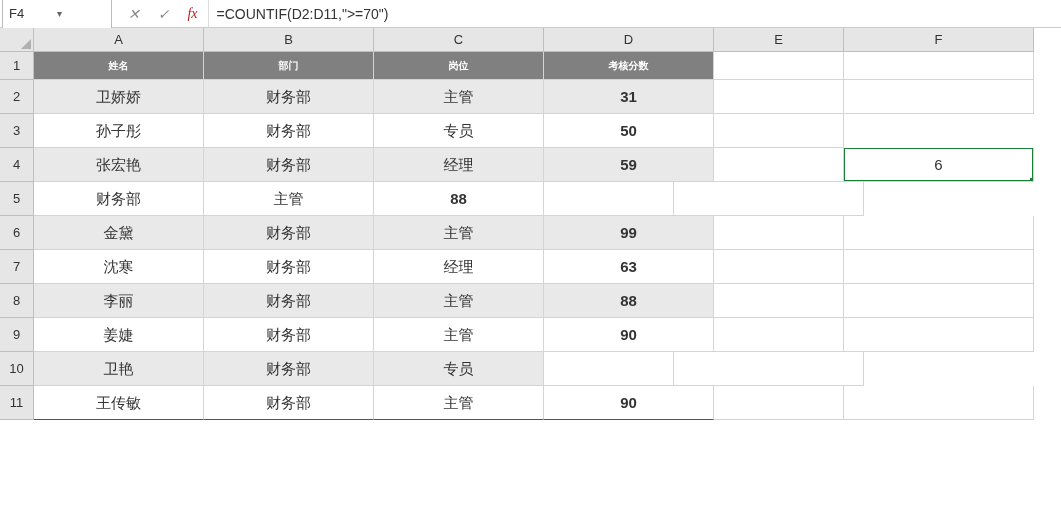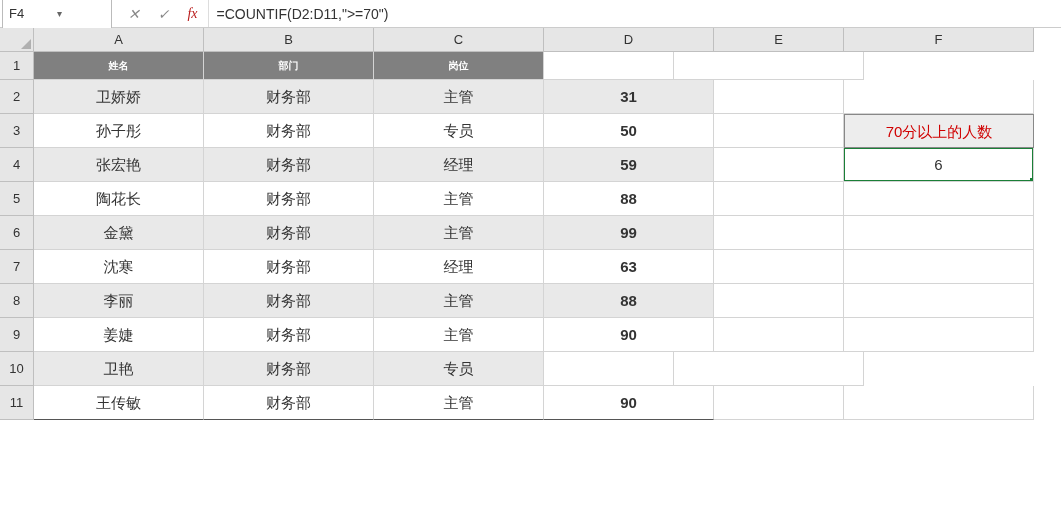--- a/index.html
+++ b/index.html
@@ -72,20 +72,21 @@
     <div class="ch colD">D</div>
     <div class="ch colE">E</div>
     <div class="ch colF">F</div>
   </div>
 
   <div class="row row1">
     <div class="rh">1</div>
     <div class="cell hdr bold colA">姓名</div>
     <div class="cell hdr bold colB">部门</div>
     <div class="cell hdr bold colC">岗位</div>
+    <div class="cell hdr bold colD">考核分数</div>
     <div class="cell colE"></div>
     <div class="cell colF"></div>
   </div>
 
   <div class="row">
     <div class="rh">2</div>
     <div class="cell alt colA">卫娇娇</div>
     <div class="cell alt colB">财务部</div>
     <div class="cell alt colC">主管</div>
     <div class="cell alt bold colD">31</div>
@@ -93,36 +94,34 @@
     <div class="cell colF"></div>
   </div>
 
   <div class="row">
     <div class="rh">3</div>
     <div class="cell colA">孙子彤</div>
     <div class="cell colB">财务部</div>
     <div class="cell colC">专员</div>
     <div class="cell bold colD">50</div>
     <div class="cell colE"></div>
-    <div class="cell f3 colF">70分以上的人数</div>
   </div>
 
   <div class="row">
     <div class="rh">4</div>
     <div class="cell alt colA">张宏艳</div>
     <div class="cell alt colB">财务部</div>
     <div class="cell alt colC">经理</div>
     <div class="cell alt bold colD">59</div>
     <div class="cell colE"></div>
     <div class="cell active colF">6</div>
   </div>
 
   <div class="row">
     <div class="rh">5</div>
-    <div class="cell colA">陶花长</div>
     <div class="cell colB">财务部</div>
     <div class="cell colC">主管</div>
     <div class="cell bold colD">88</div>
     <div class="cell colE"></div>
     <div class="cell colF"></div>
   </div>
 
   <div class="row">
     <div class="rh">6</div>
     <div class="cell alt colA">金黛</div>

